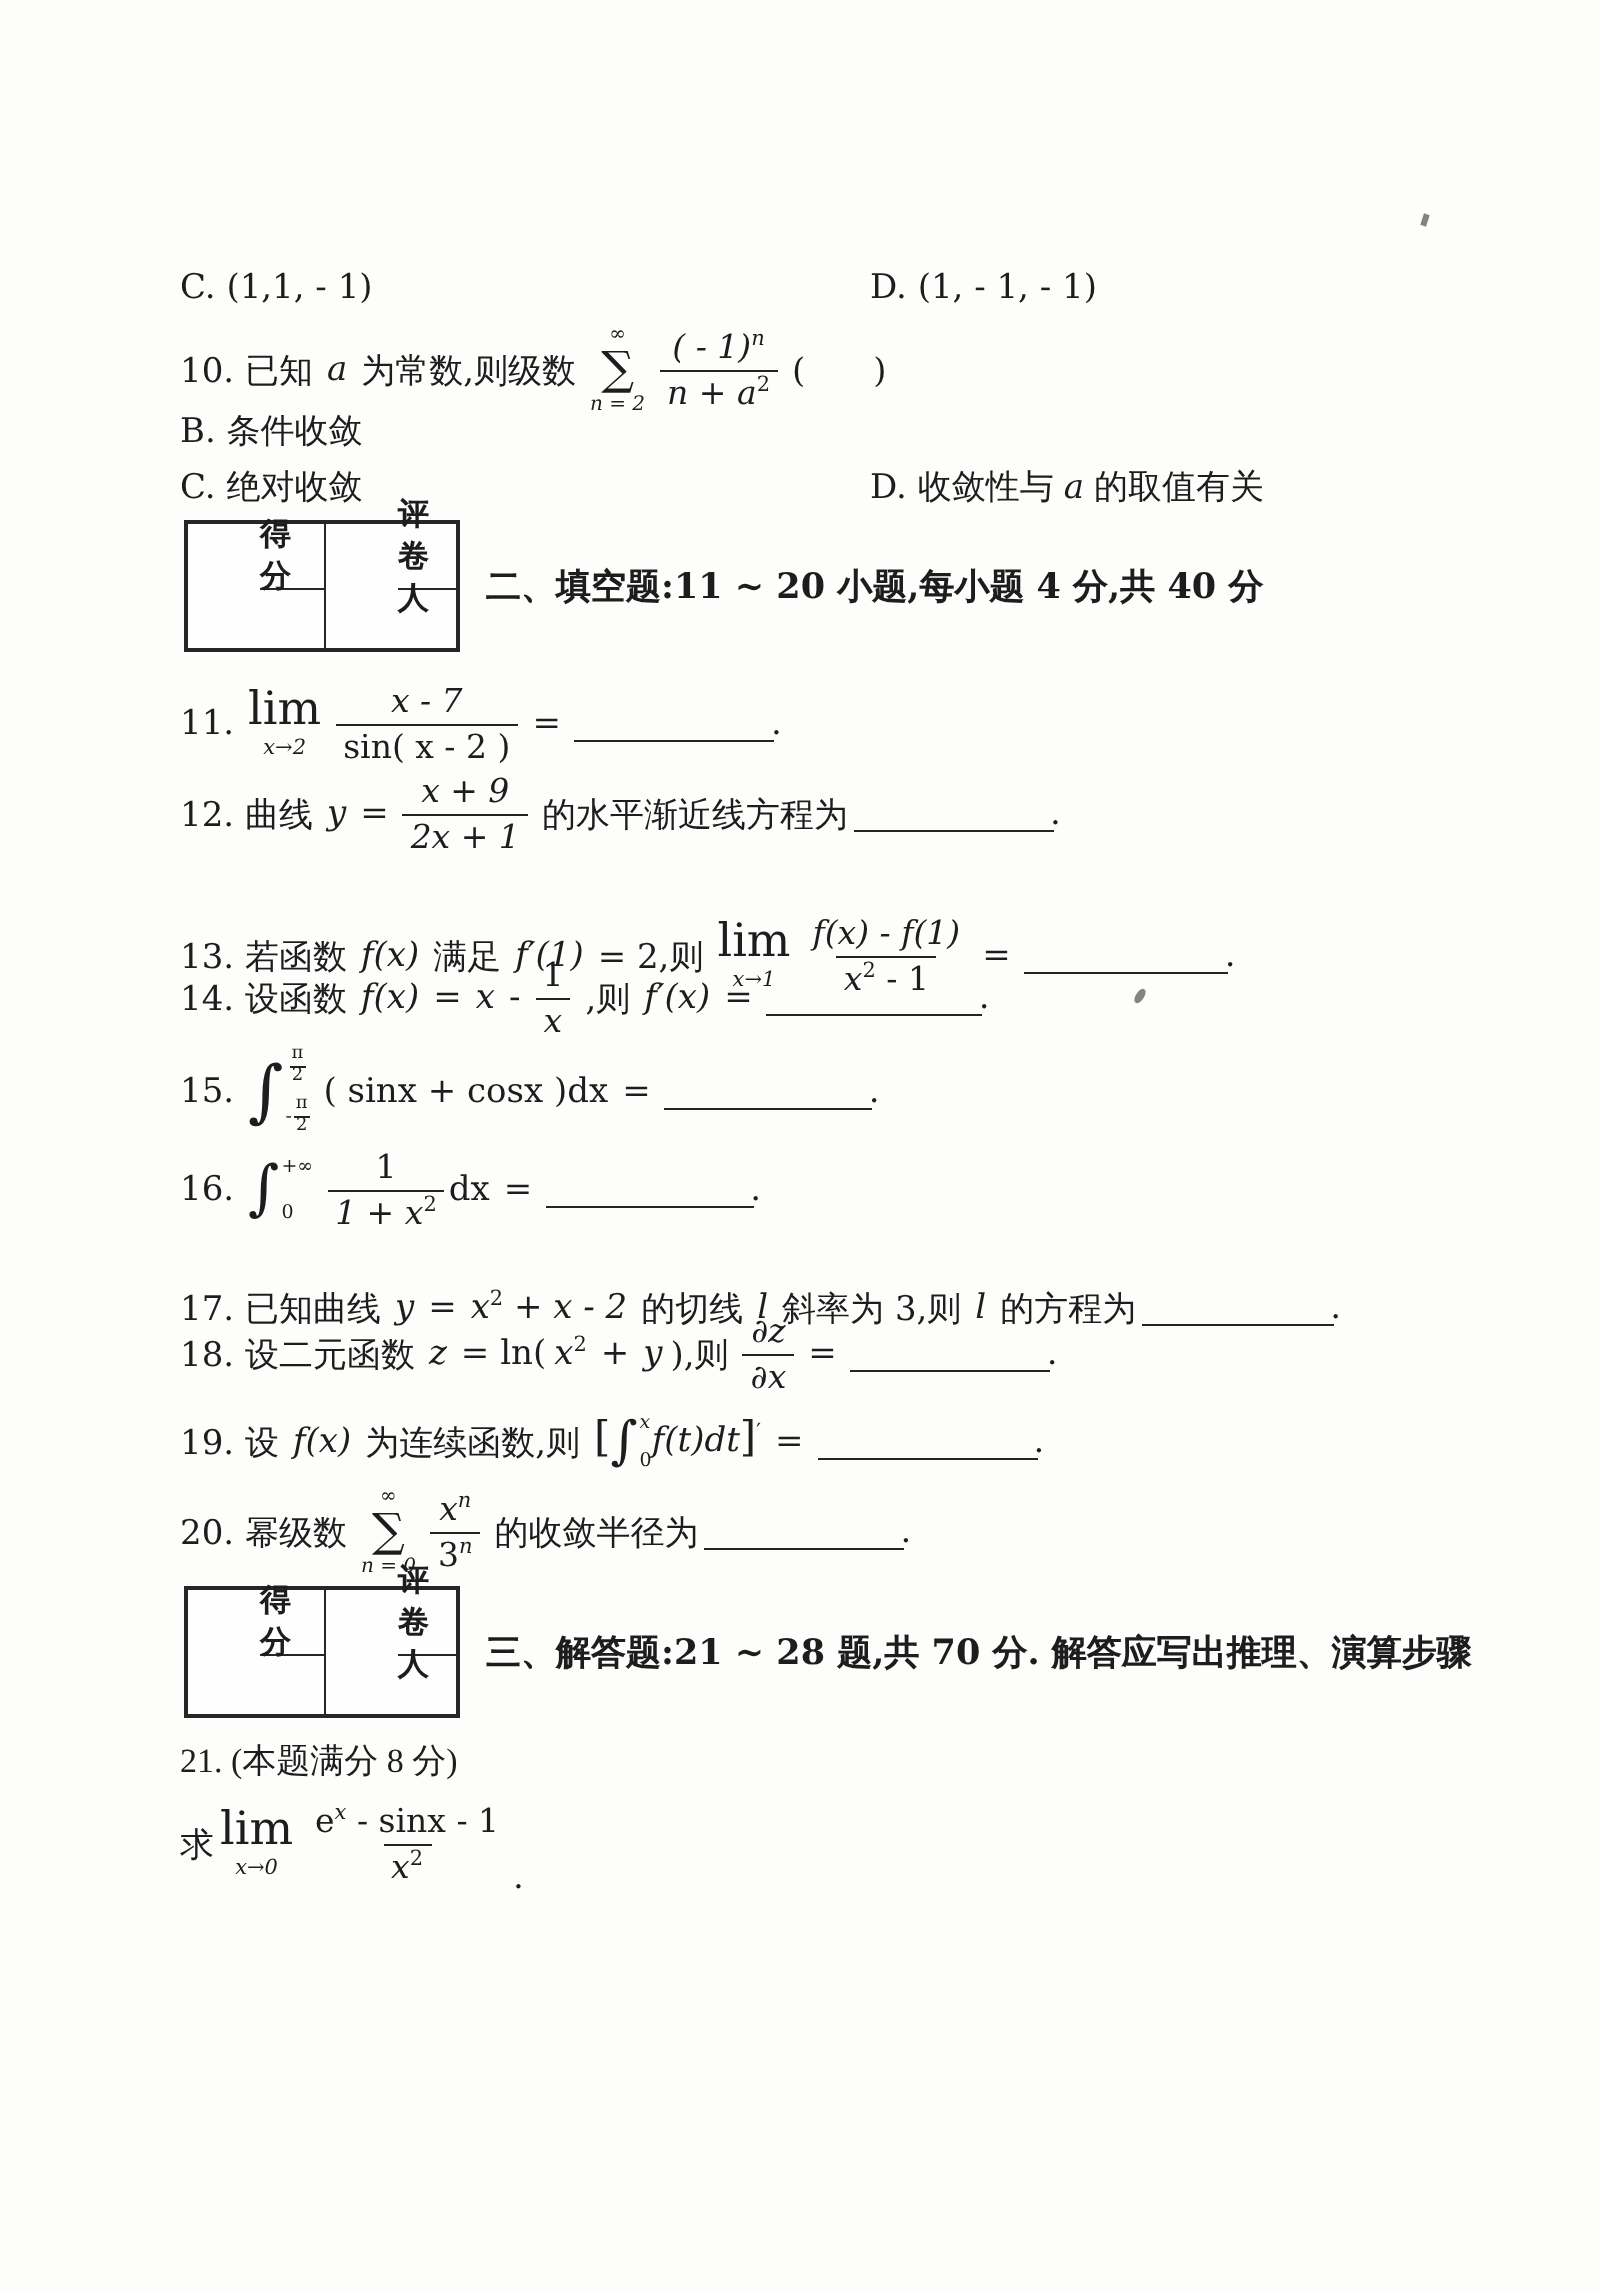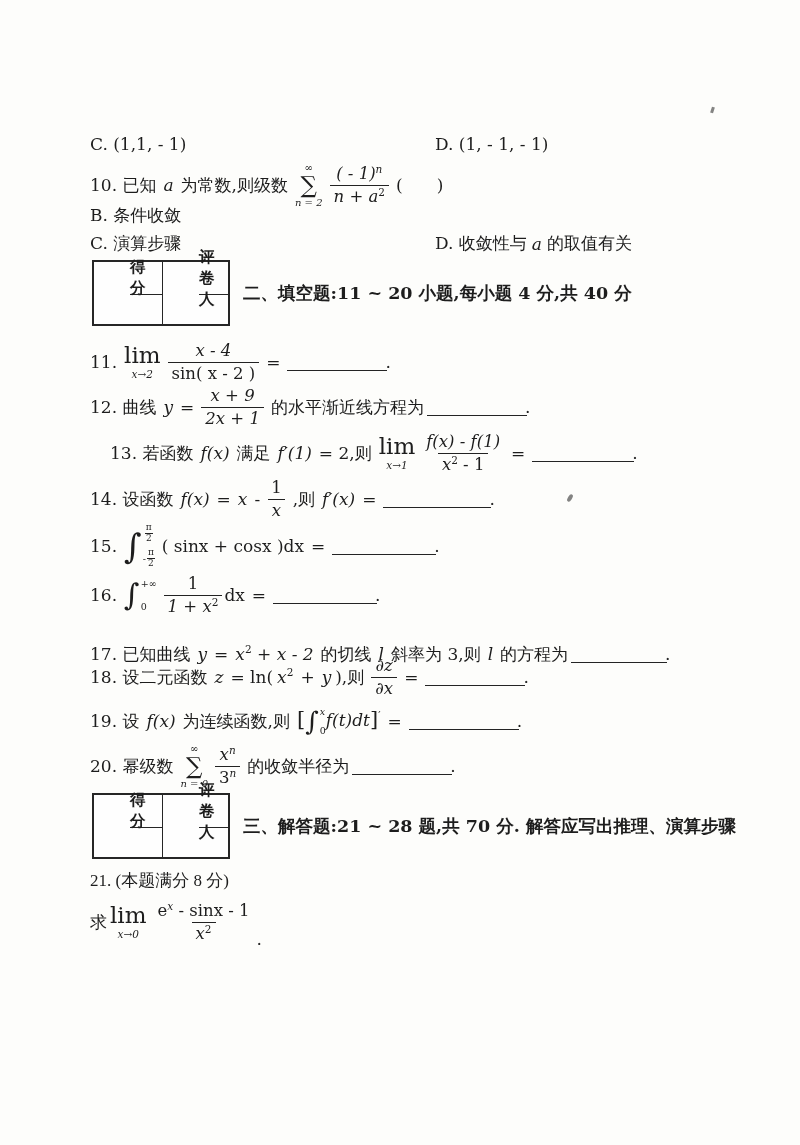--- a/index.html
+++ b/index.html
@@ -78,21 +78,21 @@
       <span class="fd"><span class="it">n + a</span><span class="sup">2</span></span>
     </span>
     <span>(　　)</span>
   </div>
 
   <div class="row" style="top:204px;">
     <span>B. 条件收敛</span>
   </div>
 
   <div class="row" style="top:232px;">
-    <span class="optcol">C. 演算步骤</span>
+    <span class="optcol">C. 绝对收敛</span>
     <span style="display:inline-flex;align-items:center;gap:5px;">
       <span>D. 收敛性与</span>
       <span class="it">a</span>
       <span>的取值有关</span>
     </span>
   </div>
 
   <div class="score-wrap" style="top:260px;">
     <div class="score">
       <div class="cell cbr cbb">得　分</div>
@@ -103,42 +103,42 @@
     <div class="sec-title">二、填空题:11 ~ 20 小题,每小题 4 分,共 40 分</div>
   </div>
 
   <div class="row" style="top:336px;height:52px;">
     <span>11.</span>
     <span class="limst">
       <span class="lsym">lim</span>
       <span class="lsub">x→2</span>
     </span>
     <span class="frac">
-      <span class="fn it">x - 4</span>
+      <span class="fn it">x - 7</span>
       <span class="fd">sin( x - 2 )</span>
     </span>
     <span>=</span>
     <span class="blank" style="width:100px;"></span>
     <span class="dot">.</span>
   </div>
 
   <div class="row" style="top:383px;height:48px;">
     <span>12. 曲线</span>
     <span class="it">y</span>
     <span>=</span>
     <span class="frac">
       <span class="fn it">x + 9</span>
       <span class="fd it">2x + 1</span>
     </span>
     <span>的水平渐近线方程为</span>
     <span class="blank" style="width:100px;margin-left:-4px;"></span>
     <span class="dot">.</span>
   </div>
 
-  <div class="row" style="top:429px;height:48px;margin-left:20px;">
+  <div class="row" style="top:454px;height:48px;">
     <span>13. 若函数</span>
     <span class="it">f(x)</span>
     <span>满足</span>
     <span class="it">f′(1)</span>
     <span>= 2,则</span>
     <span class="limst">
       <span class="lsym">lim</span>
       <span class="lsub">x→1</span>
     </span>
     <span class="frac">

